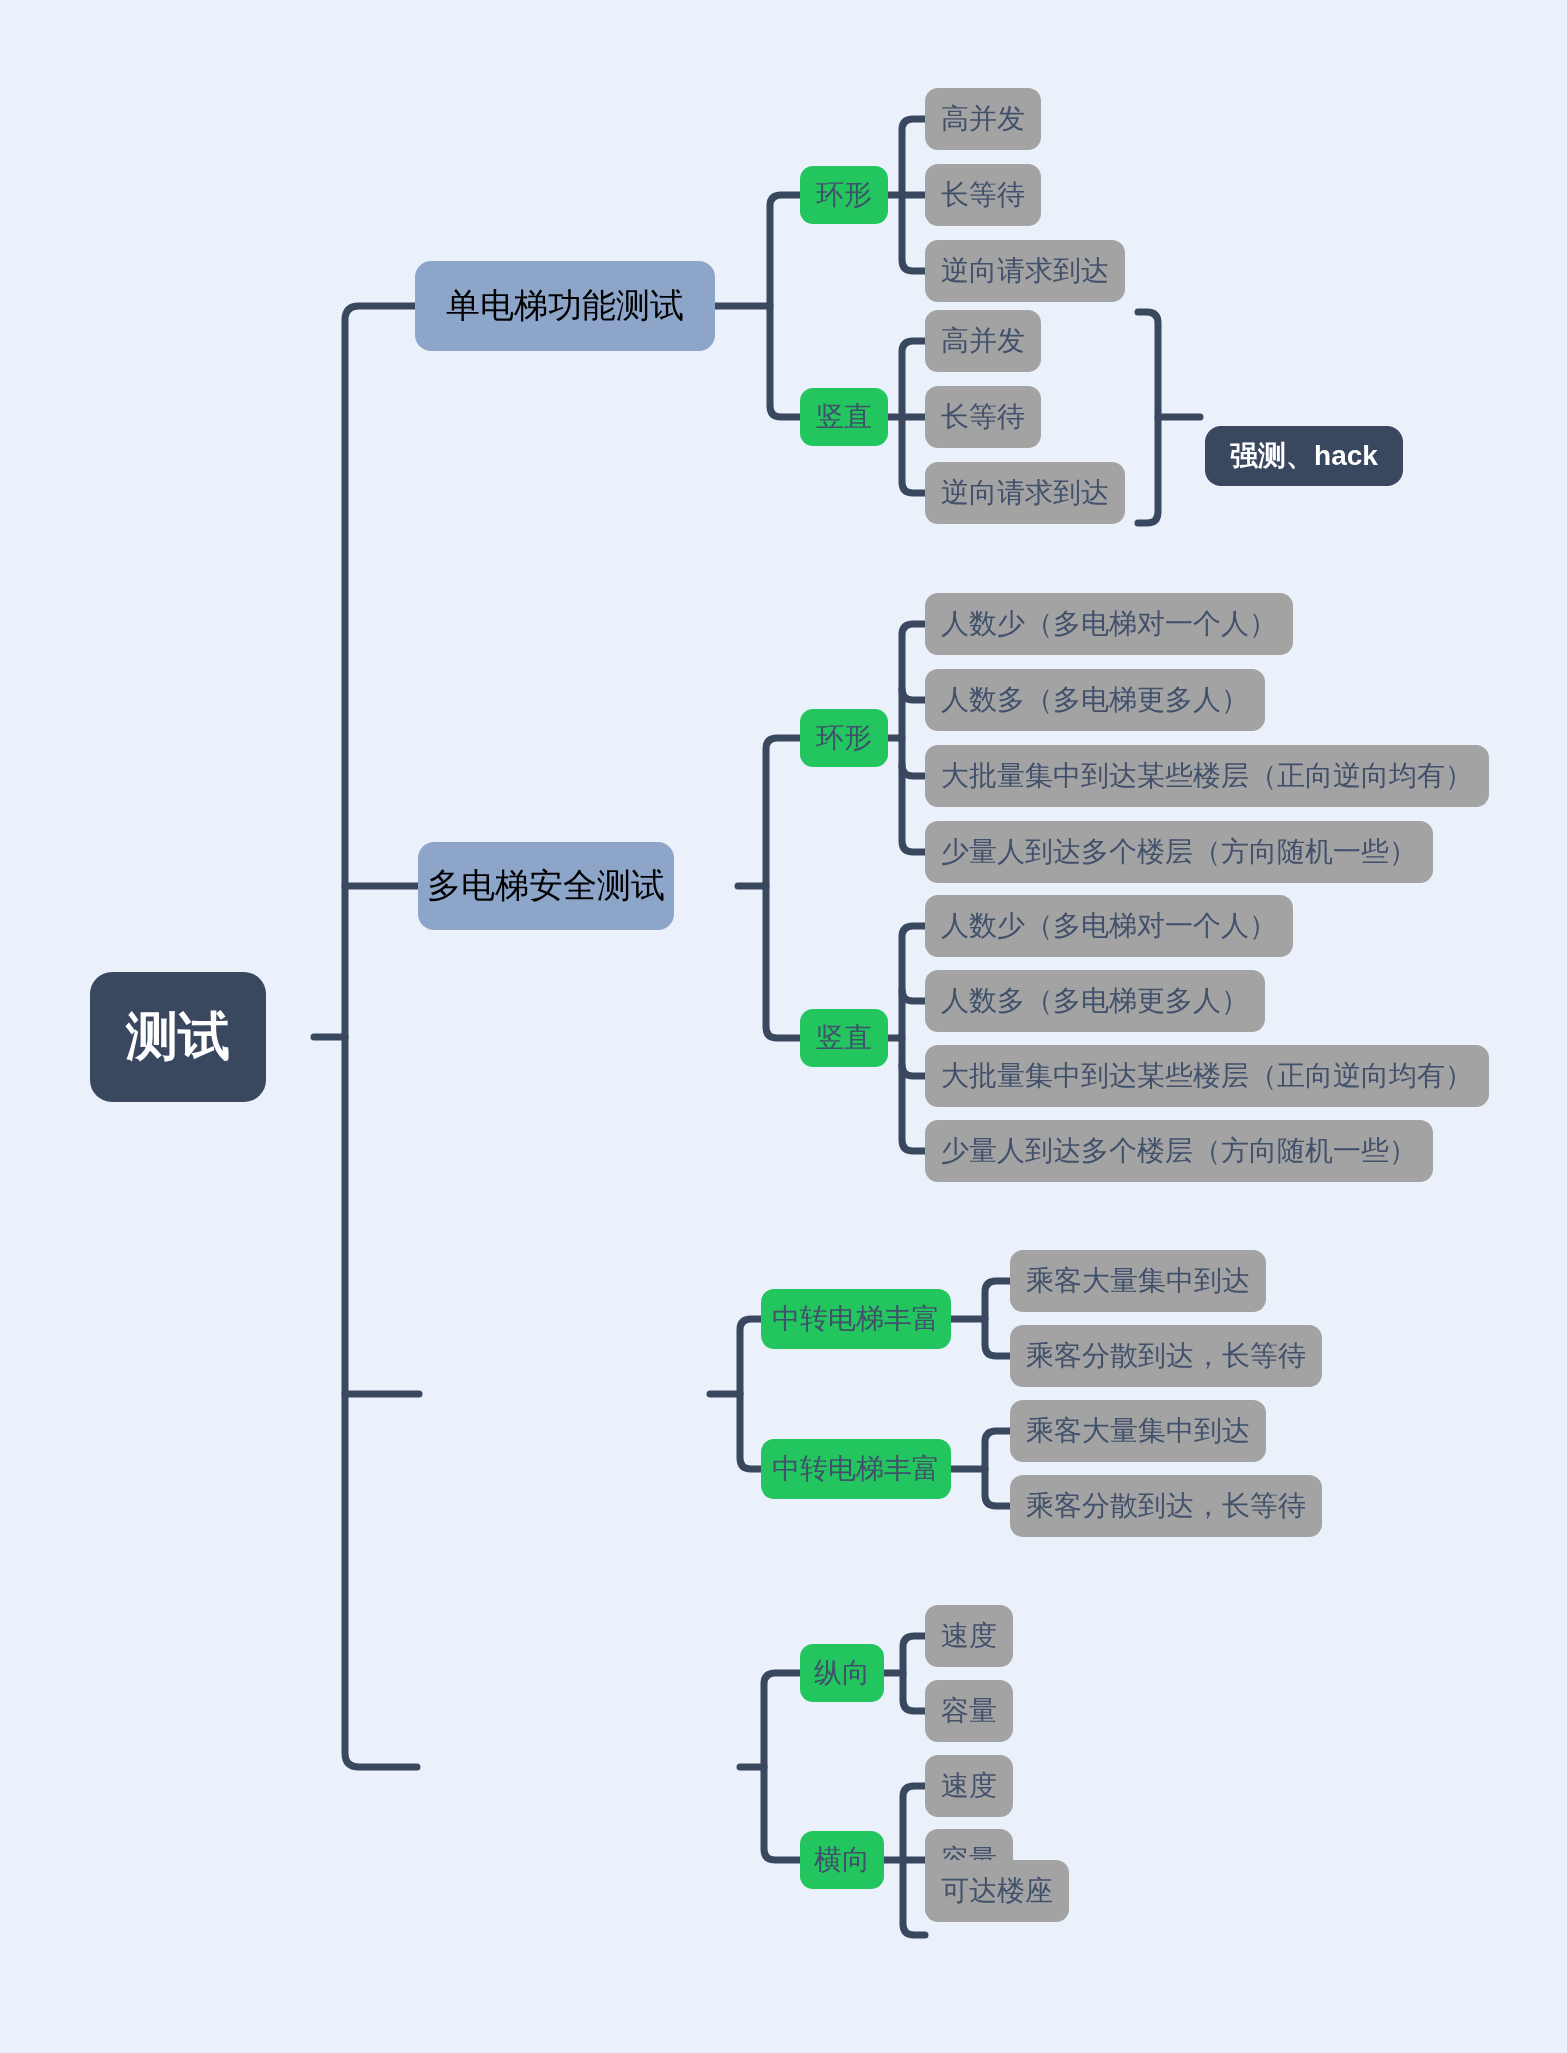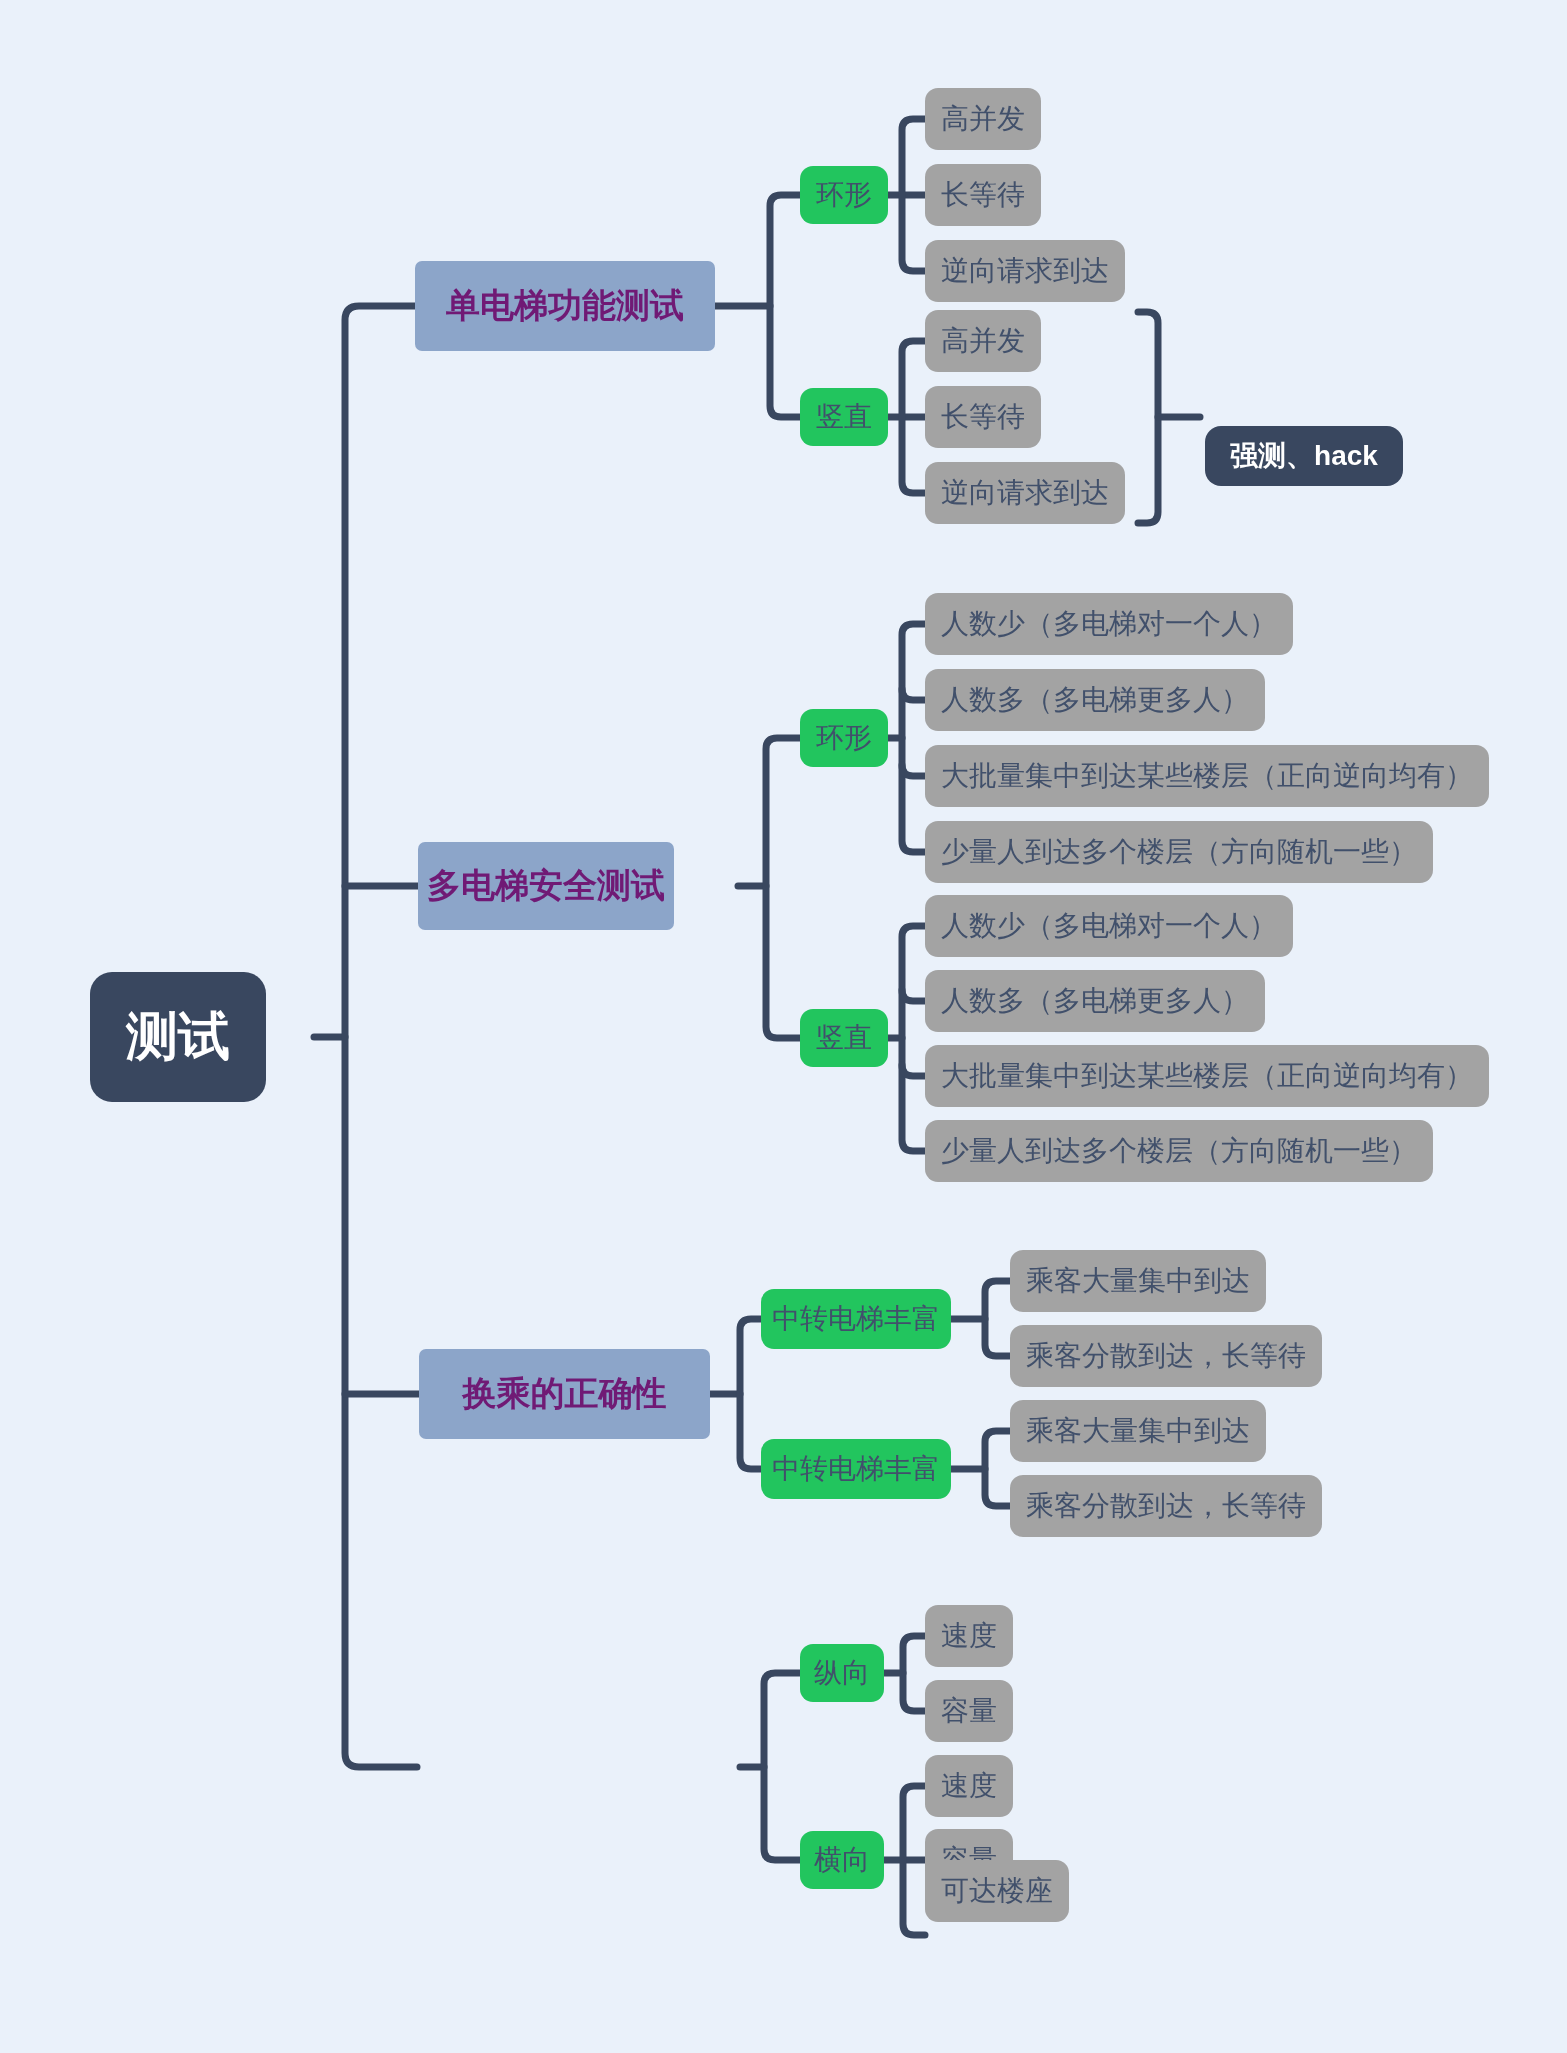--- a/index.html
+++ b/index.html
@@ -35,24 +35,24 @@
   }
   .node-root{
     background:#39475F;
     color:#FFFFFF;
     font-weight:bold;
     font-size:52px;
     border-radius:22px;
   }
   .node-branch{
     background:#8CA5C9;
-    color:#701a75;
-    font-weight:bold;
+    color:#000000;
+    font-weight:normal;
     font-size:34px;
-    border-radius:7px;
+    border-radius:16px;
   }
   .node-sub{
     background:#22c55e;
     color:#41506B;
     font-size:28px;
     border-radius:13px;
   }
   .node-leaf{
     background:#a3a3a3;
     color:#41506B;
@@ -115,21 +115,20 @@
     <path d="M 884 1673 H 903"></path>
     <path d="M 925 1636 H 914 Q 903 1636 903 1647 V 1700 Q 903 1711 914 1711 H 925"></path>
     <path d="M 884 1860 H 925"></path>
     <path d="M 925 1786 H 914 Q 903 1786 903 1797 V 1924 Q 903 1935 914 1935 H 925"></path>
   </svg>
 
   <div class="node node-root" style="left:90px;top:972px;width:176px;height:130px">测试</div>
 
   <div class="node node-branch" style="left:415px;top:261px;width:300px;height:90px">单电梯功能测试</div>
   <div class="node node-branch" style="left:418px;top:842px;width:256px;height:88px">多电梯安全测试</div>
-  <div class="node node-branch" style="left:419px;top:1349px;width:291px;height:90px">换乘的正确性</div>
 
   <div class="node node-sub" style="left:800px;top:166px;width:88px;height:58px">环形</div>
   <div class="node node-leaf" style="left:925px;top:88px">高并发</div>
   <div class="node node-leaf" style="left:925px;top:164px">长等待</div>
   <div class="node node-leaf" style="left:925px;top:240px">逆向请求到达</div>
 
   <div class="node node-sub" style="left:800px;top:388px;width:88px;height:58px">竖直</div>
   <div class="node node-leaf" style="left:925px;top:310px">高并发</div>
   <div class="node node-leaf" style="left:925px;top:386px">长等待</div>
   <div class="node node-leaf" style="left:925px;top:462px">逆向请求到达</div>

